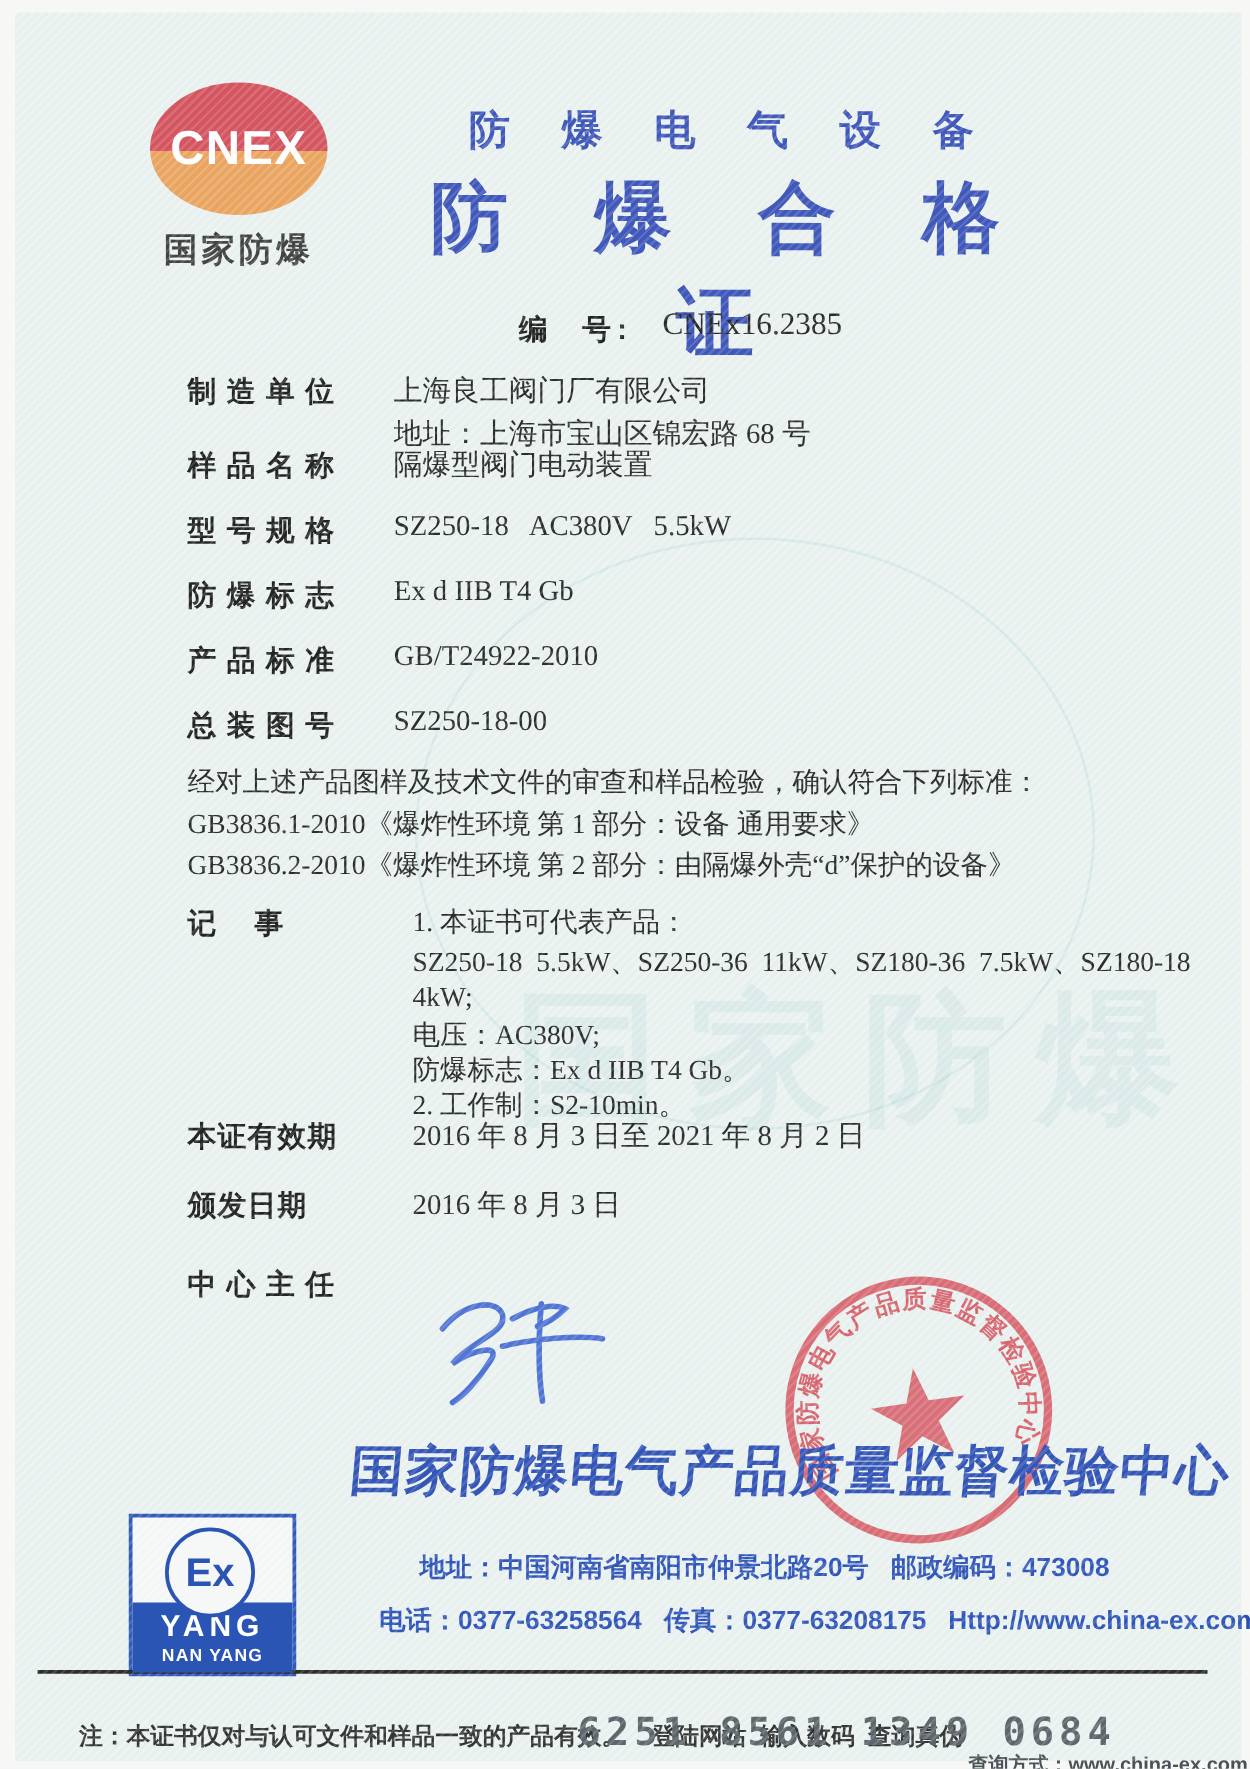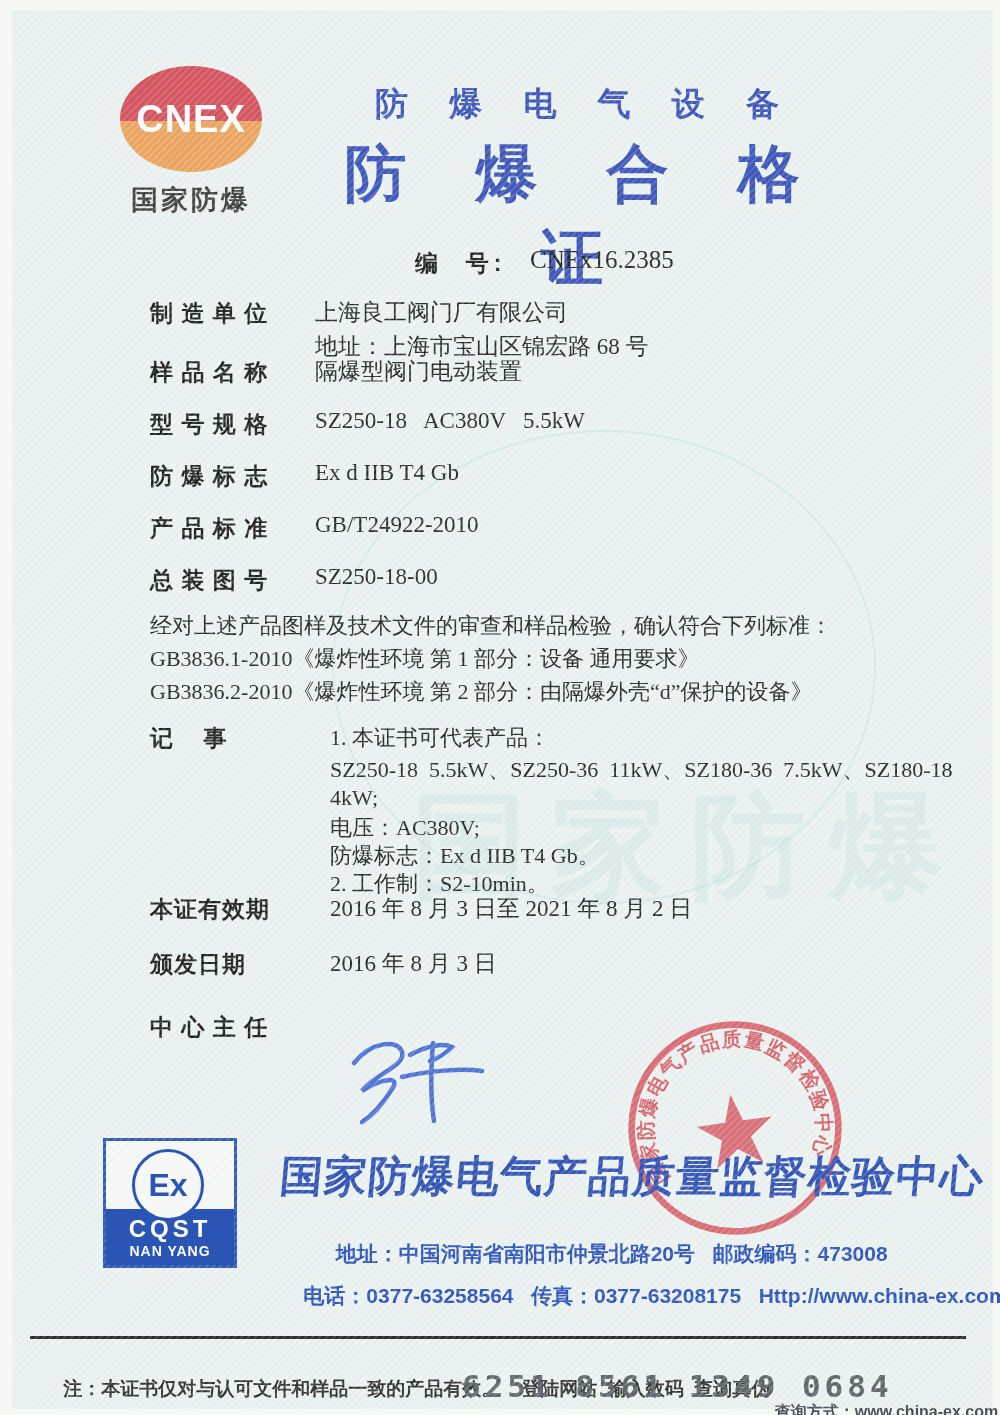--- a/index.html
+++ b/index.html
@@ -37,21 +37,21 @@
   
   .flabel{left:138px;font-size:23px;font-weight:600;color:#1b1b1b;white-space:pre;letter-spacing:1px;}
   .fvalue{left:303px;font-size:23px;color:#242424;font-family:"Liberation Serif",serif;white-space:pre;}
   .serifline{font-family:"Liberation Serif",serif;font-size:22px;color:#242424;white-space:pre;}
   
   .watermark{left:400px;top:760px;font-size:115px;font-weight:700;letter-spacing:24px;
     color:rgba(140,195,200,0.15);white-space:pre;}
   .faint-ellipse{left:320px;top:420px;width:540px;height:470px;border-radius:50%;
     border:2px solid rgba(150,200,210,0.22);}
   
-  .badge{left:91px;top:1128px;width:128px;height:124px;border:3px solid #2b55b5;background:#f6f8f7;}
+  .badge{left:91px;top:1201px;width:128px;height:124px;border:3px solid #2b55b5;background:#f6f8f7;}
   .badge-circle{position:absolute;left:26px;top:8px;width:66px;height:66px;border:3px solid #2b55b5;
     border-radius:50%;background:#f6f8f7;display:flex;align-items:center;justify-content:center;z-index:2;}
   .badge-ex{font-size:32px;font-weight:800;color:#2b55b5;}
   .badge-bottom{position:absolute;left:0;bottom:0;width:100%;height:56px;background:#2b55b5;
     text-align:center;z-index:1;}
   .badge-l1{margin-top:6px;font-size:24px;font-weight:700;color:#fff;letter-spacing:4px;}
   .badge-l2{font-size:14px;font-weight:700;color:#fff;letter-spacing:1px;text-align:center;}
   .org-name{left:268px;top:1138px;width:640px;text-align:center;font-size:43px;font-weight:900;
     color:#2d4fb5;letter-spacing:1px;transform:skewX(-5deg);white-space:nowrap;}
   .org-line{width:640px;text-align:center;font-size:21px;font-weight:700;color:#2a50b8;white-space:pre;}
@@ -136,21 +136,21 @@
       <textPath href="#stamp-arc">国家防爆电气产品质量监督检验中心</textPath>
     </text>
     <polygon points="150,104 162.3,141 201.4,141.3 170,164.5 181.8,201.7 150,179 118.2,201.7 130,164.5 98.6,141.3 137.7,141" fill="#d6545f" opacity="0.85"></polygon>
   </svg>
 
   <div class="abs badge">
     <div class="badge-circle">
       <span class="badge-ex">Ex</span>
     </div>
     <div class="badge-bottom">
-      <div class="badge-l1">CQST</div>
+      <div class="badge-l1">YANG</div>
       <div class="badge-l2">NAN YANG</div>
     </div>
   </div>
 
   <div class="abs org-name">国家防爆电气产品质量监督检验中心</div>
   <div class="abs org-line" style="left:268px;top:1206px;">
     <span>地址：</span><span>中国河南省南阳市仲景北路20号</span><span>&nbsp;&nbsp;&nbsp;</span><span>邮政编码：</span><span>473008</span>
   </div>
   <div class="abs org-line" style="left:268px;top:1248px;">
     <span>电话：</span><span>0377-63258564</span><span>&nbsp;&nbsp;&nbsp;</span><span>传真：</span><span>0377-63208175</span><span>&nbsp;&nbsp;&nbsp;</span><span>Http://www.china-ex.com</span>

